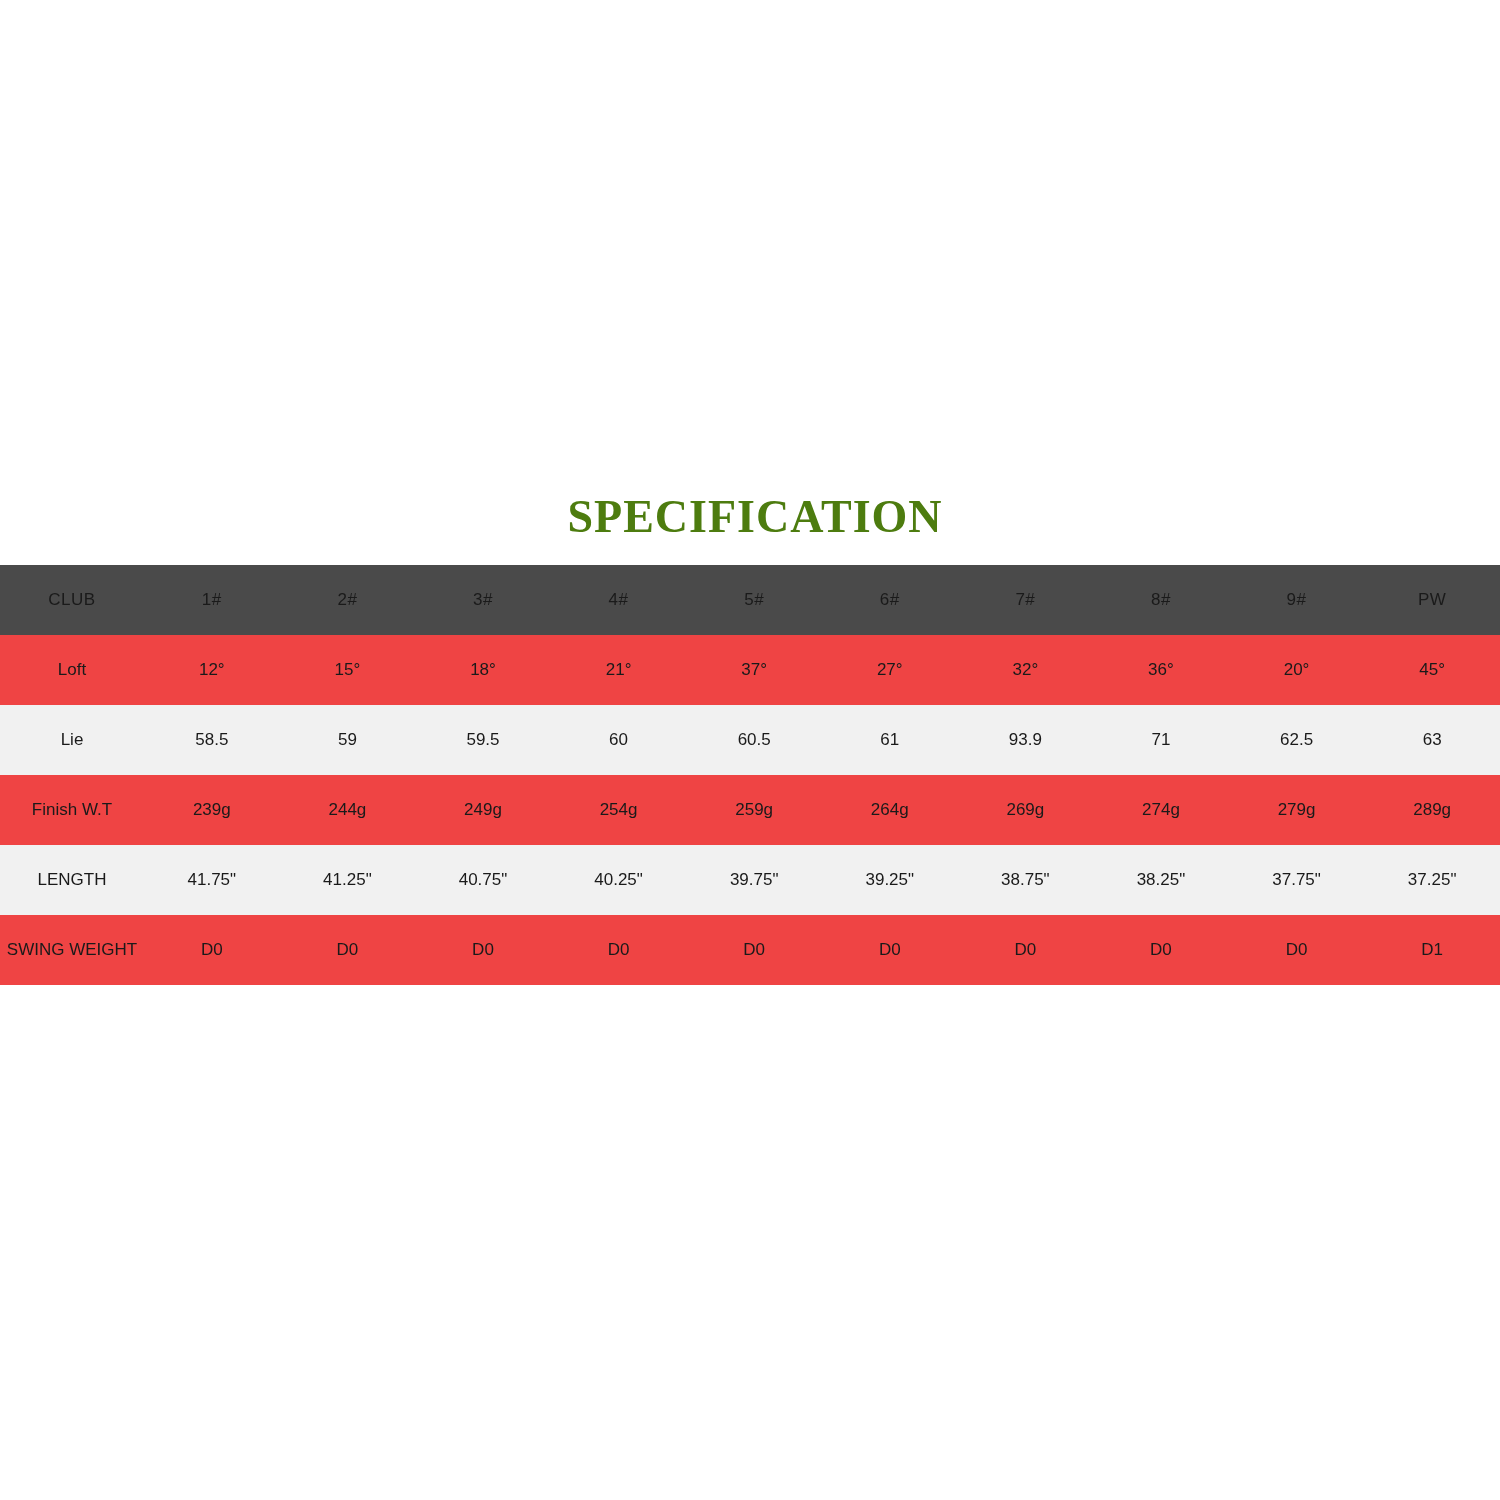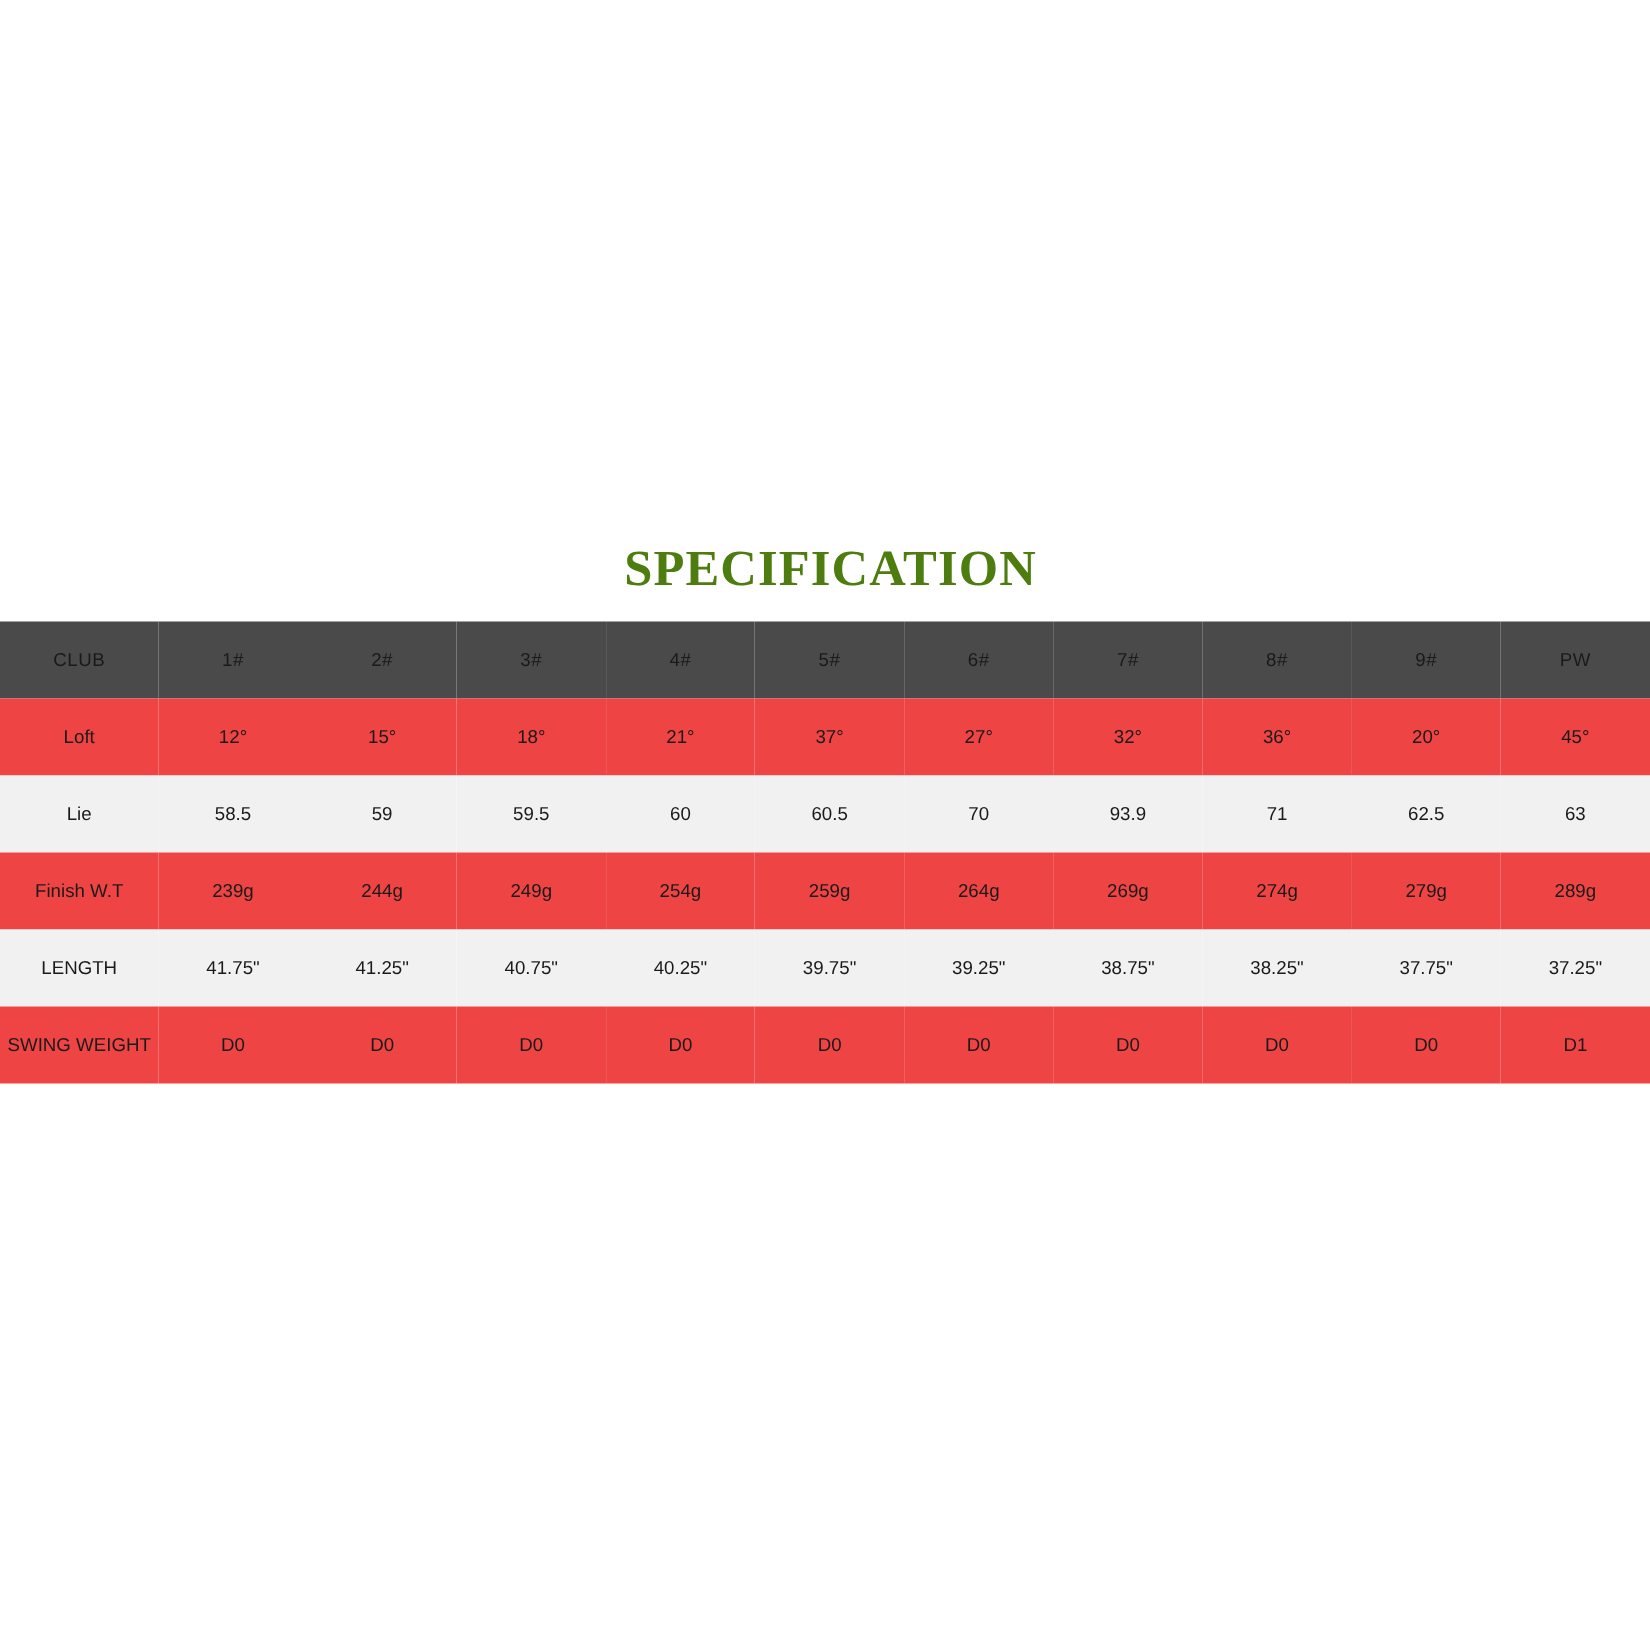--- a/index.html
+++ b/index.html
@@ -124,21 +124,21 @@
           <td>20°</td>
           <td>45°</td>
         </tr>
         <tr class="row-even">
           <td class="rowhead">Lie</td>
           <td>58.5</td>
           <td>59</td>
           <td>59.5</td>
           <td>60</td>
           <td>60.5</td>
-          <td>70</td>
+          <td>61</td>
           <td>93.9</td>
           <td>71</td>
           <td>62.5</td>
           <td>63</td>
         </tr>
         <tr class="row-odd">
           <td class="rowhead">Finish  W.T</td>
           <td>239g</td>
           <td>244g</td>
           <td>249g</td>

